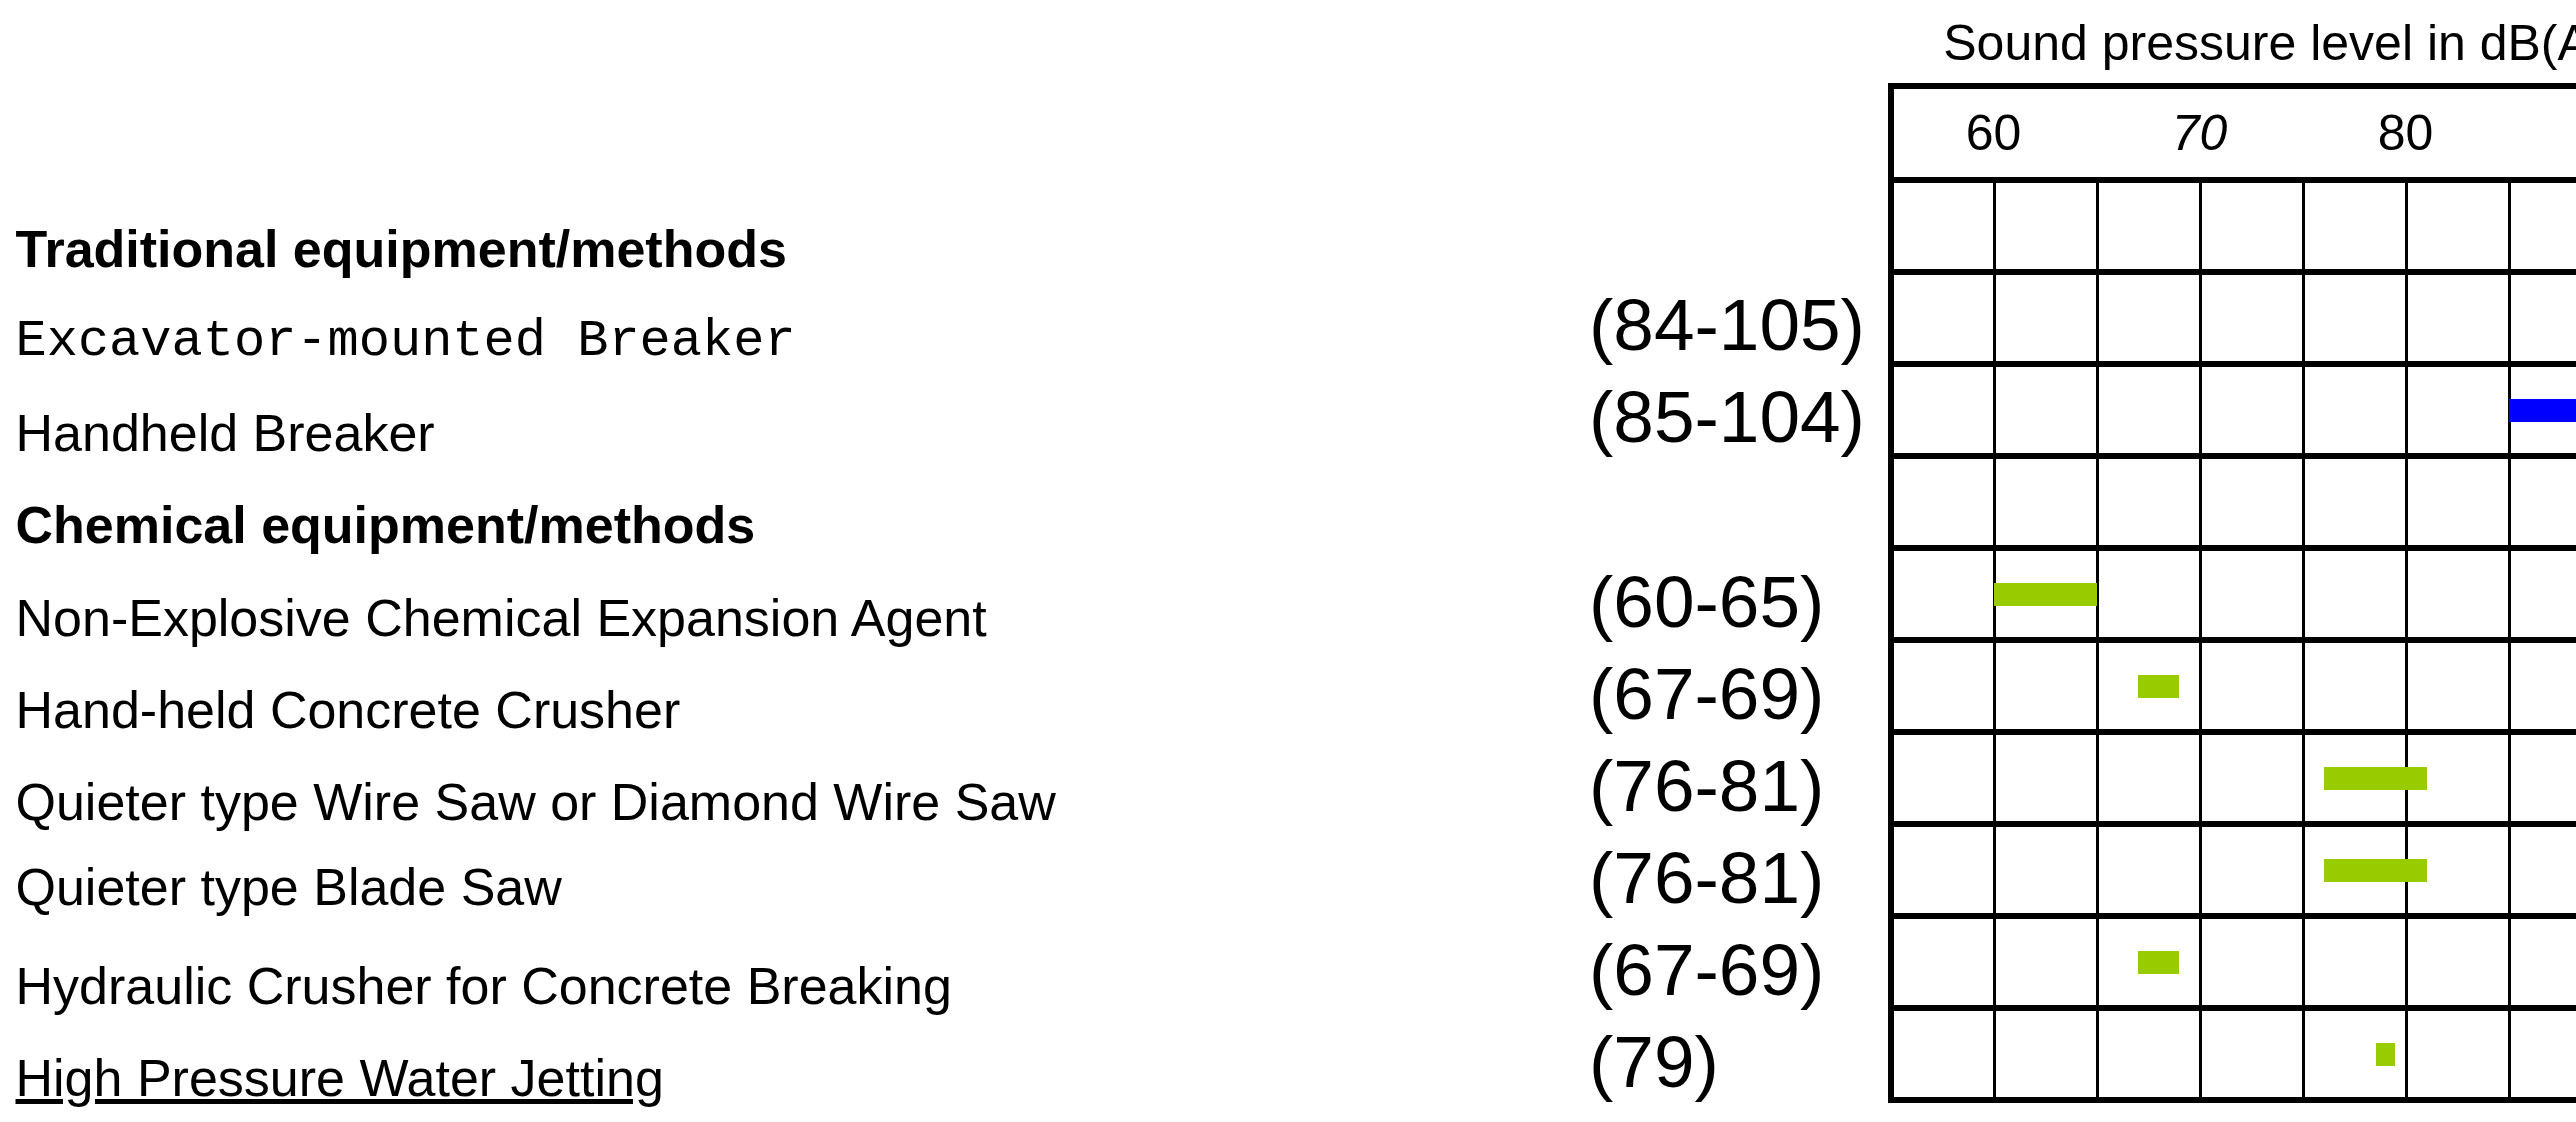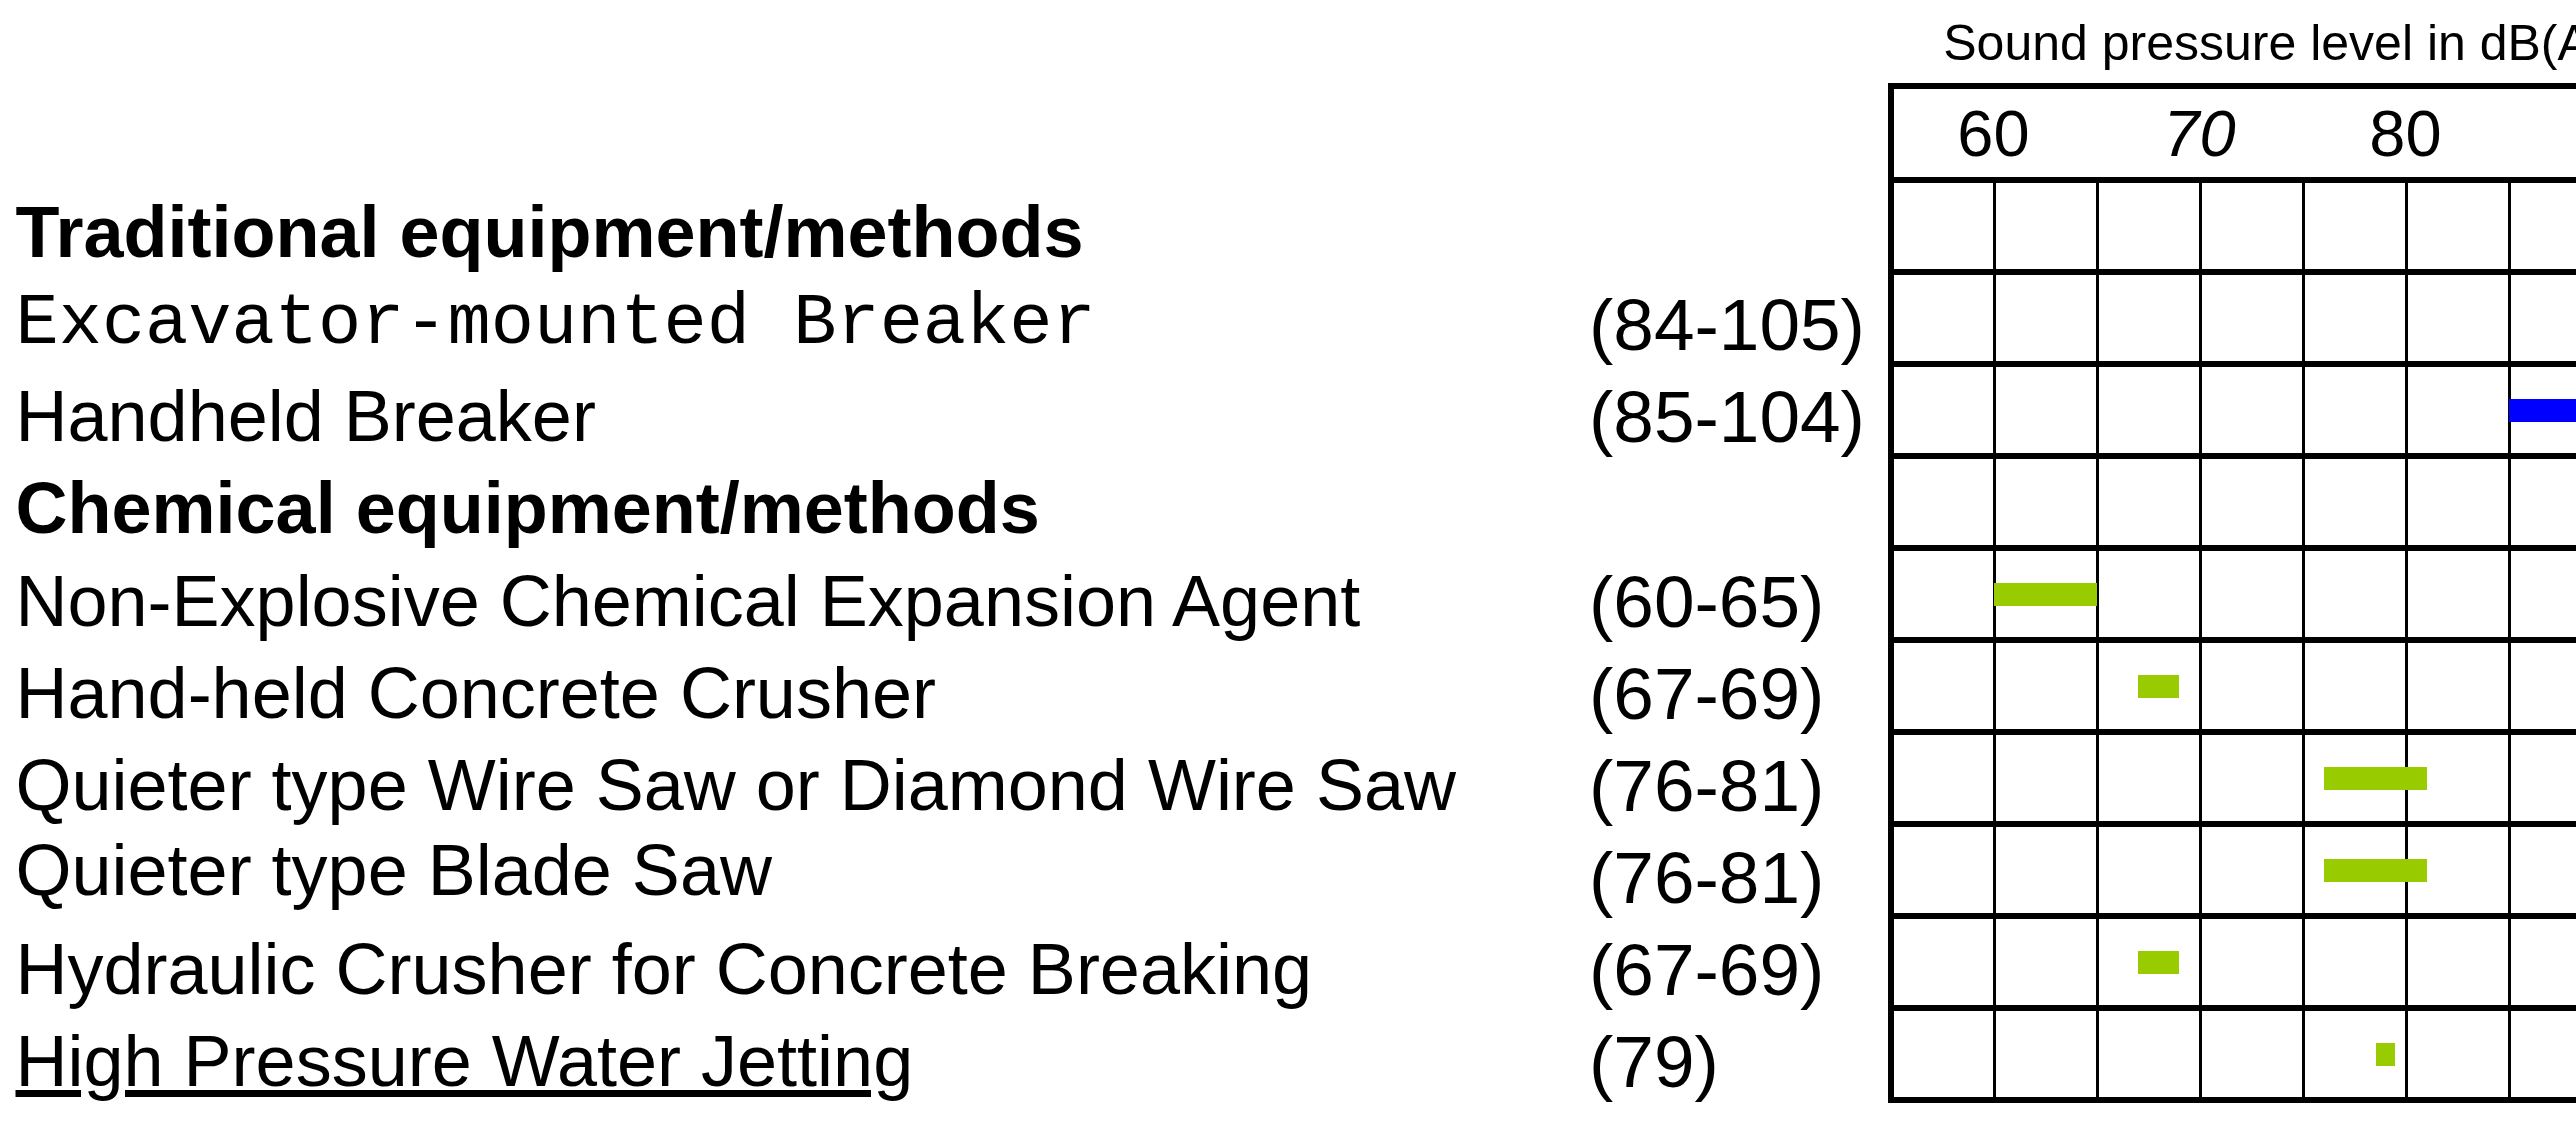--- a/index.html
+++ b/index.html
@@ -21,33 +21,34 @@
     left: 1906px;
     width: 1239px;
     height: 58px;
     line-height: 58px;
     text-align: center;
     font-size: 50px;
     white-space: nowrap;
   }
   .row-label {
     left: 15.5px;
-    font-size: 72px;
+    font-size: 52px;
     line-height: 73px;
     white-space: nowrap;
+    margin-top: 17px;
   }
   .row-label.bold { font-weight: bold; }
   .range-label {
     left: 1589px;
     font-size: 73px;
     line-height: 73px;
     white-space: nowrap;
   }
   .axis-tick {
-    font-size: 65px;
+    font-size: 50px;
     line-height: 73px;
     text-align: center;
     white-space: nowrap;
   }
   .gridline { background: #000000; }
   .bar { }
 </style>
 </head>
 <body>
 

